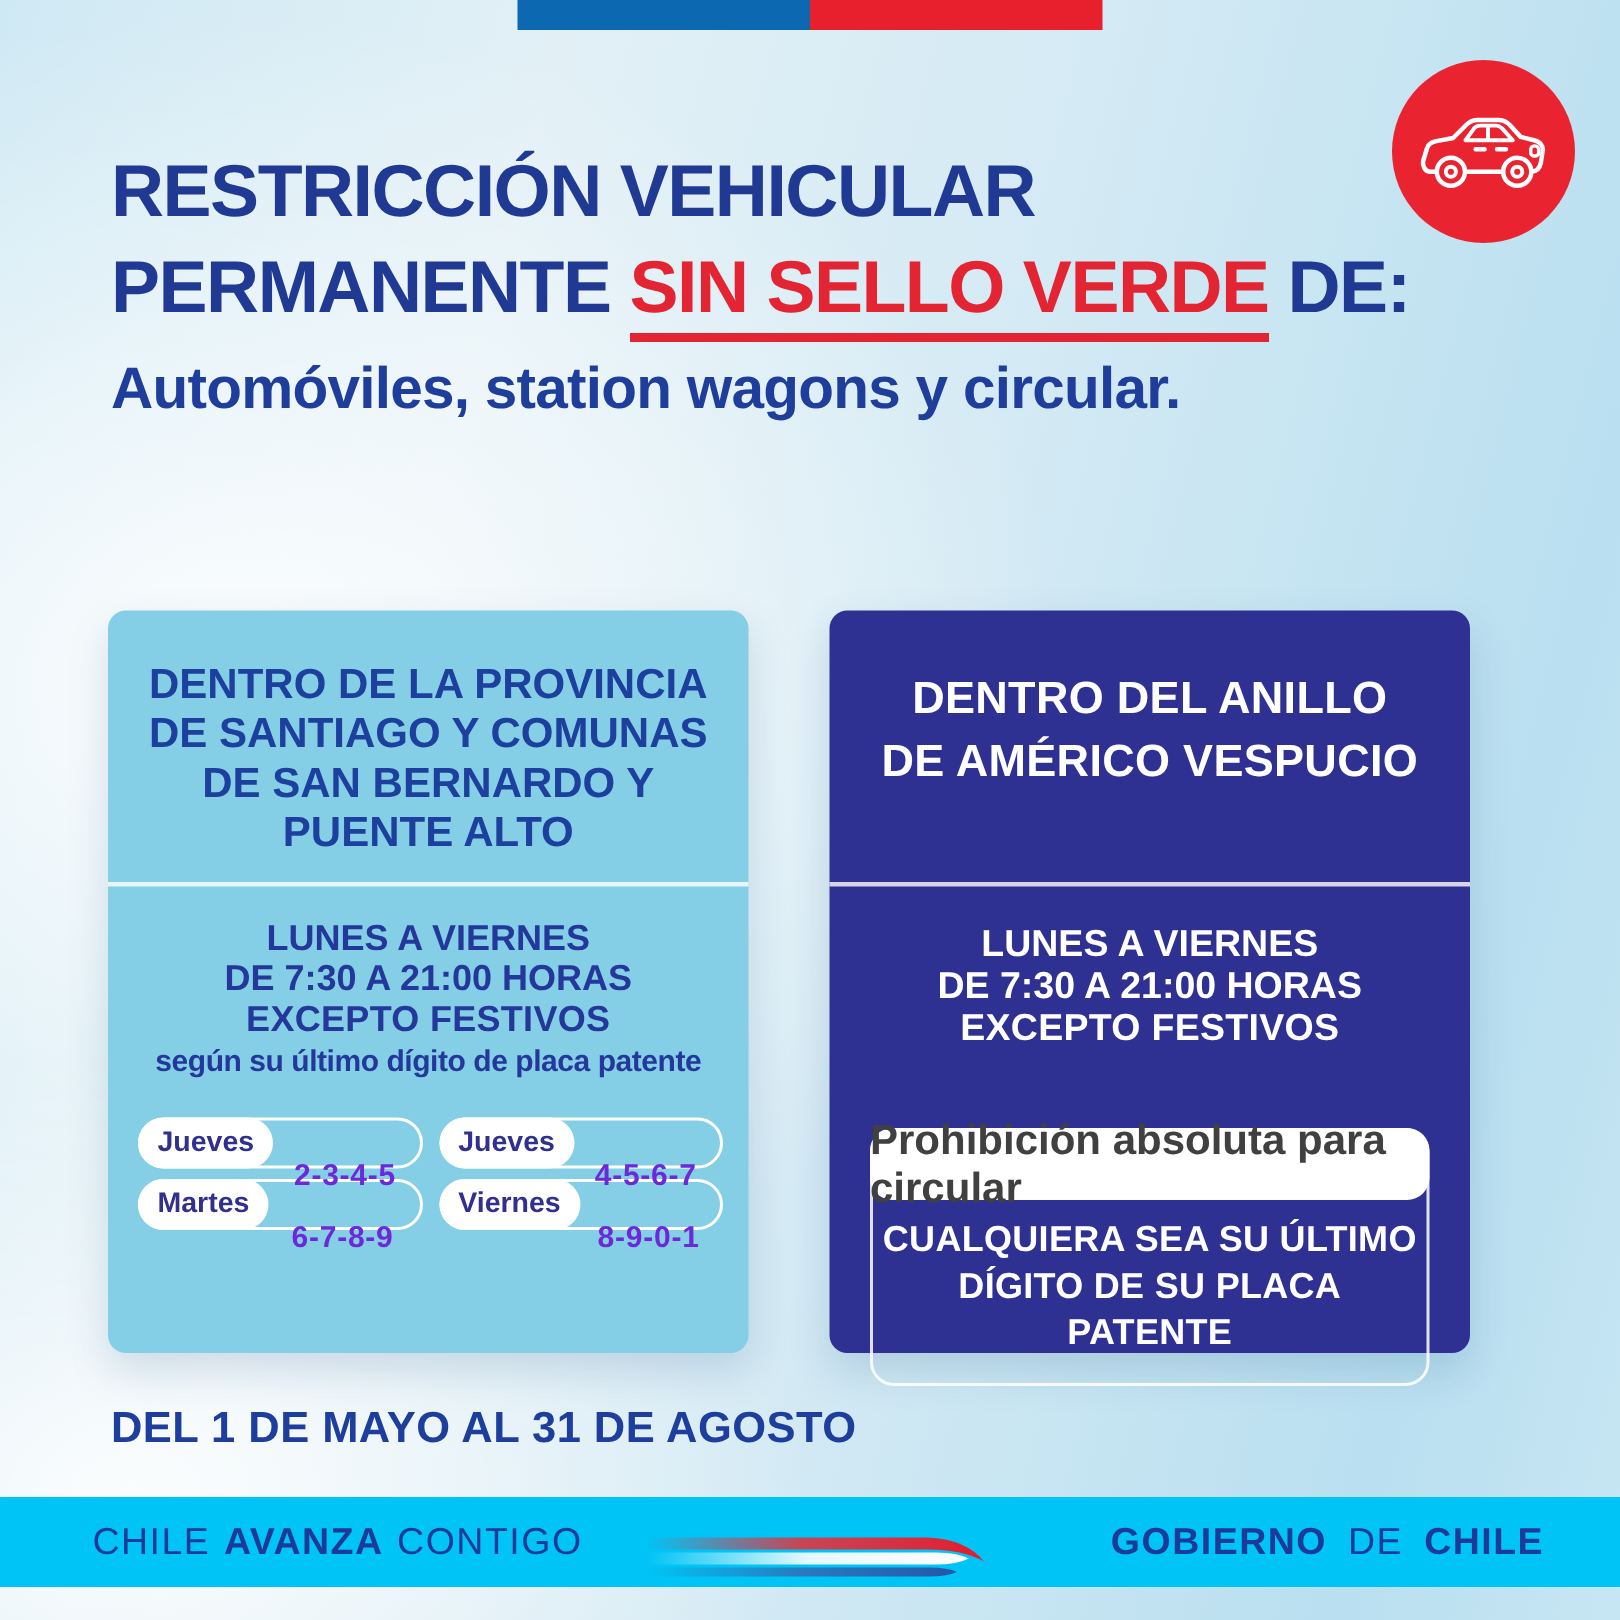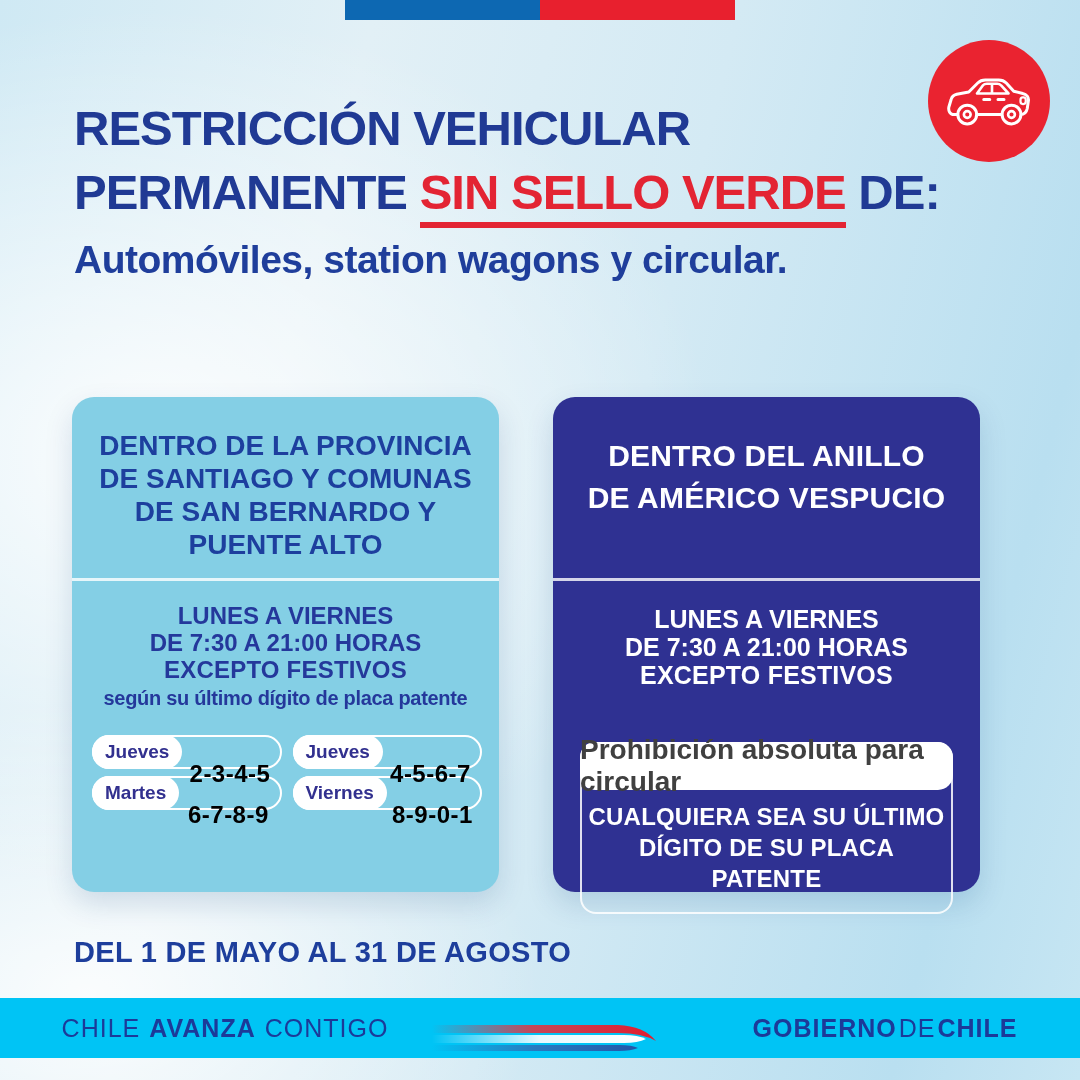--- a/index.html
+++ b/index.html
@@ -28,21 +28,21 @@
   .title{
     position:absolute;left:74px;top:96px;width:940px;
     font-size:49px;line-height:64px;font-weight:800;letter-spacing:-1px;color:#203a94;
   }
   .title .hl{color:#e32433;border-bottom:6px solid #e32433;padding-bottom:3px;}
   .subtitle{
     position:absolute;left:74px;top:238px;width:900px;
     font-size:39px;font-weight:700;letter-spacing:-0.5px;color:#1f3e9b;
   }
   
-  .card{position:absolute;top:397px;width:427px;height:495px;border-radius:22px;
+  .card{position:absolute;top:407px;width:427px;height:495px;border-radius:12px;
         box-shadow:0 12px 28px rgba(10,60,120,0.15);}
   .card-left{left:72px;background:#84cfe5;}
   .card-right{left:553px;background:#2f3192;}
   .card-title{padding:32px 22px 0;text-align:center;font-weight:800;}
   .card-left .card-title{font-size:28px;line-height:33px;color:#1d3f9e;}
   .card-right .card-title{padding-top:38px;font-size:30px;line-height:42px;color:#ffffff;letter-spacing:0.2px;}
   .divider{position:absolute;left:0;right:0;top:181px;height:3px;background:rgba(255,255,255,0.8);}
   .schedule{position:absolute;left:0;right:0;top:205px;text-align:center;}
   .card-left .schedule{color:#24389b;}
   .card-right .schedule{color:#ffffff;top:208px;}
@@ -56,22 +56,22 @@
   .day-col{flex:1;}
   .day-pill{
     display:flex;align-items:stretch;border:2px solid #ffffff;border-radius:18px;
     height:34px;box-sizing:border-box;margin-bottom:7px;
   }
   .day-label{
     margin:-2px;background:#ffffff;border-radius:18px;display:flex;align-items:center;
     justify-content:center;padding:0 13px;font-size:19px;font-weight:700;color:#32308f;
   }
   .day-digits{
-    flex:1;align-self:center;text-align:center;font-size:24px;font-weight:800;
-    color:#000000;letter-spacing:0.5px;margin-top:44px;
+    flex:1;align-self:center;text-align:center;font-size:20px;font-weight:800;
+    color:#6d28d9;letter-spacing:0.5px;margin-top:44px;
   }
   
   .prohibition{
     position:absolute;left:27px;right:27px;top:345px;
     border:2px solid rgba(255,255,255,0.85);border-radius:16px;
   }
   .prohibition-pill{
     margin:-2px;height:48px;background:#ffffff;border-radius:15px;
     display:flex;align-items:center;justify-content:center;
     font-size:28px;font-weight:800;color:#404040;
@@ -87,21 +87,21 @@
   }
   
   .footer{position:absolute;left:0;top:998px;width:1080px;height:60px;background:#00c4f5;}
   .footer-left{
     position:absolute;left:45px;top:0;width:360px;height:100%;
     display:flex;align-items:center;justify-content:center;gap:9px;
     font-size:25px;letter-spacing:1px;color:#1c3a99;
   }
   .footer-right{
     position:absolute;left:735px;top:0;width:300px;height:100%;
-    display:flex;align-items:center;justify-content:center;gap:2px;
+    display:flex;align-items:center;justify-content:center;gap:14px;
     font-size:25px;letter-spacing:1px;color:#1c3a99;
   }
   .fw-light{font-weight:500;}
   .fw-bold{font-weight:800;}
   .swoosh{position:absolute;left:428px;top:24px;width:234px;height:34px;}
 </style>
 </head>
 <body>
 
 <div class="canvas">

